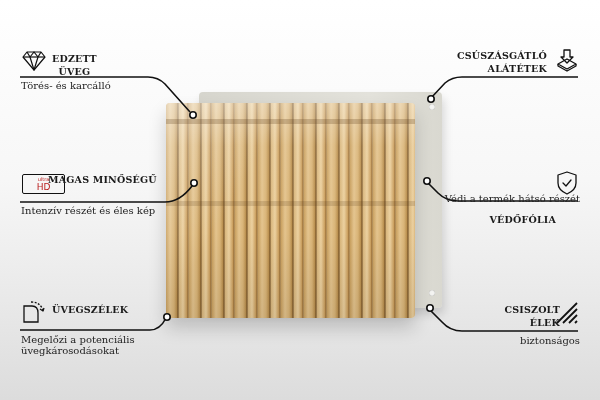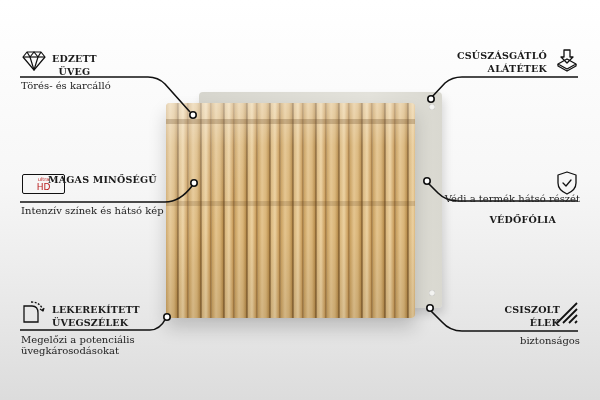--- a/index.html
+++ b/index.html
@@ -129,34 +129,33 @@
 <div class="icon" style="left:22px; top:174px;">
   <div style="width:43px; height:20px; border:1.3px solid #111; border-radius:2px; text-align:center; font-family:'DejaVu Sans', sans-serif; color:#b91c1c;">
     <div style="font-size:5px; line-height:6px; margin-top:1px;">ultra</div>
     <div style="font-size:9px; line-height:10px;">HD</div>
   </div>
 </div>
 <div class="feature" style="left:48px; top:173px;">
   <div class="title">MAGAS MINŐSÉGŰ</div>
 </div>
 <div class="feature" style="left:21px; top:206px;">
-  <div class="desc">Intenzív színek és hátsó kép</div>
+  <div class="desc">Intenzív részét és éles kép</div>
 </div>
 
 <div class="icon" style="left:22px; top:300px;">
   <svg width="24" height="24" viewBox="0 0 24 24">
     <g fill="none" stroke="#111" stroke-width="1.3">
       <path d="M2 6 L10 6 Q16 6 16 13 L16 22 L2 22 Z"></path>
       <path d="M9 2 Q18 2 21 10" stroke-dasharray="2 1.5"></path>
       <path d="M18 9 L21 11 L22 8" stroke-linejoin="round"></path>
     </g>
   </svg>
 </div>
 <div class="feature" style="left:52px; top:303px;">
-  <div class="title">LEKEREKÍTETT</div>
   <div class="title">ÜVEGSZÉLEK</div>
 </div>
 <div class="feature" style="left:21px; top:335px;">
   <div class="desc">Megelőzi a potenciális</div>
   <div class="desc">üvegkárosodásokat</div>
 </div>
 
 <div class="feature right" style="right:53px; top:49px; width:140px;">
   <div class="title">CSÚSZÁSGÁTLÓ</div>
   <div class="title">ALÁTÉTEK</div>

